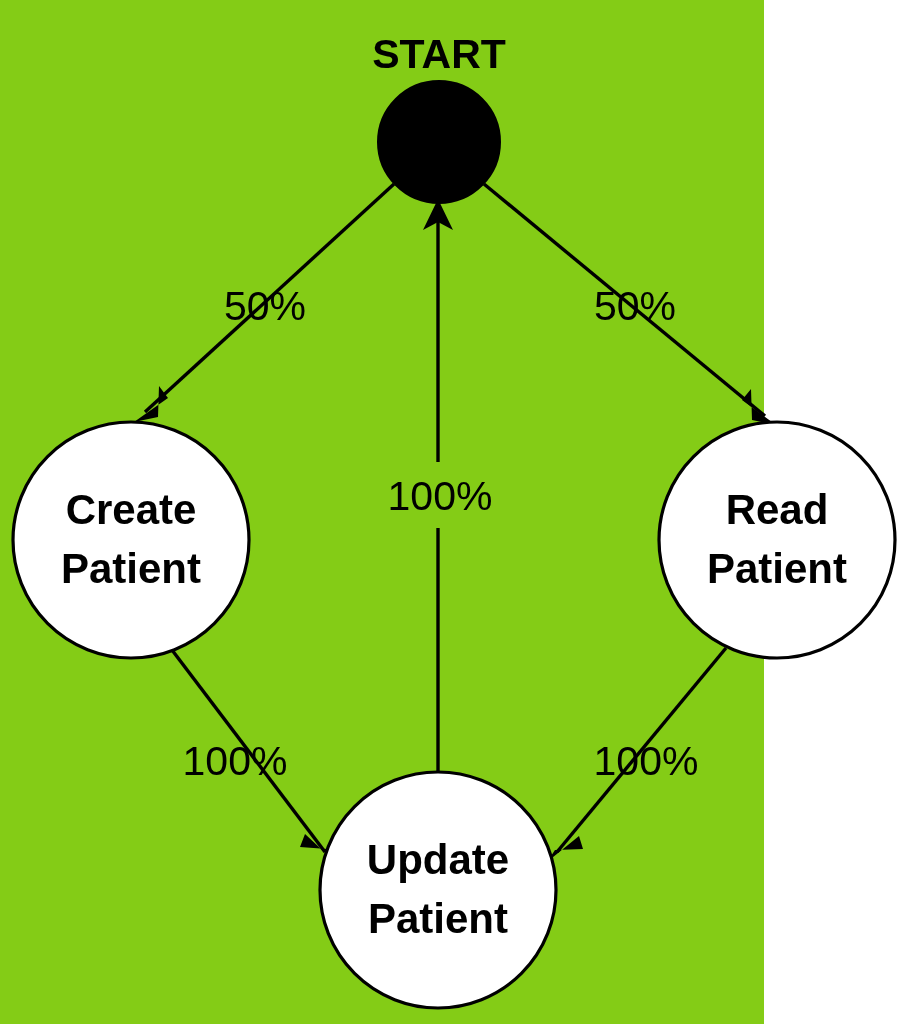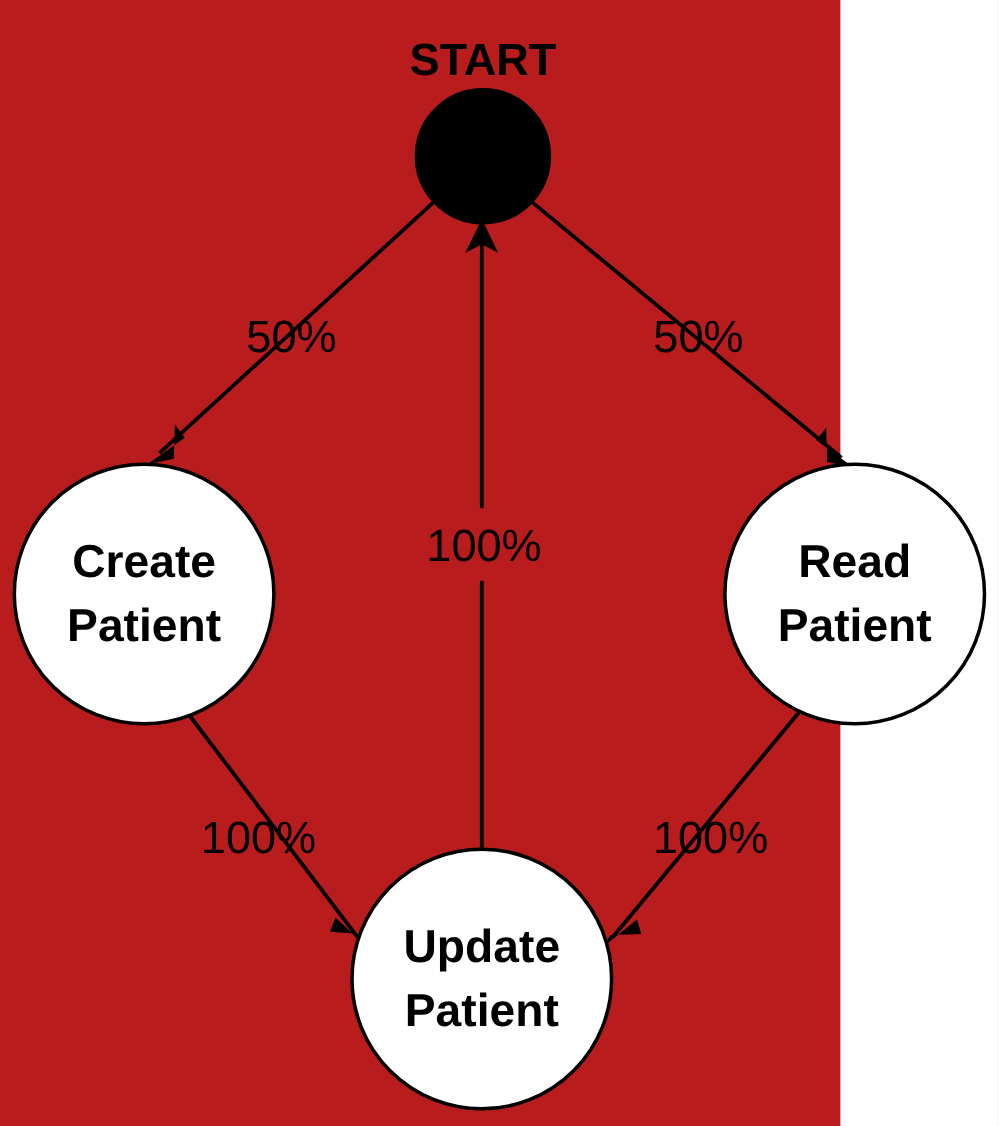--- a/index.html
+++ b/index.html
@@ -11,21 +11,21 @@
   body {
     width: 908px;
     height: 1024px;
     font-family: "Liberation Sans", sans-serif;
     overflow: hidden;
   }
   #diagram-root {
     position: relative;
     width: 764px;
     height: 1024px;
-    background: #b91c1c;
+    background: #84cc16;
   }
   #diagram-svg {
     position: absolute;
     top: 0;
     left: 0;
     width: 908px;
     height: 1024px;
     display: block;
   }
   .node-circle-open {

